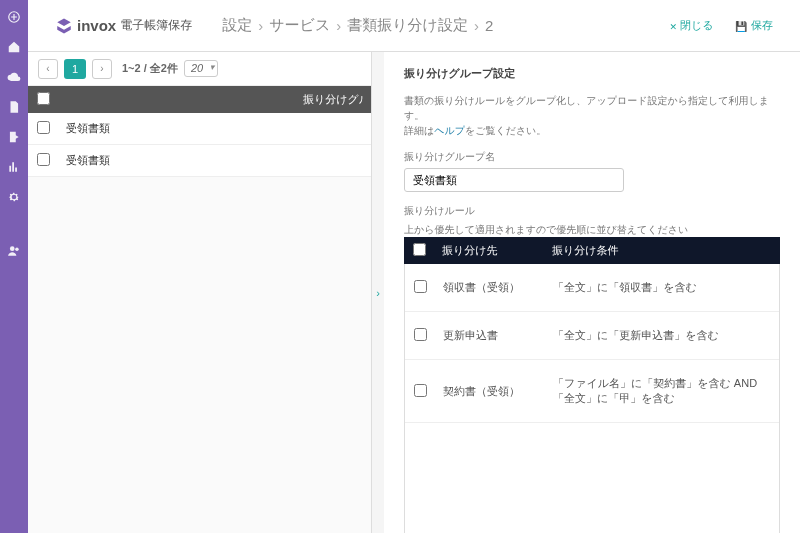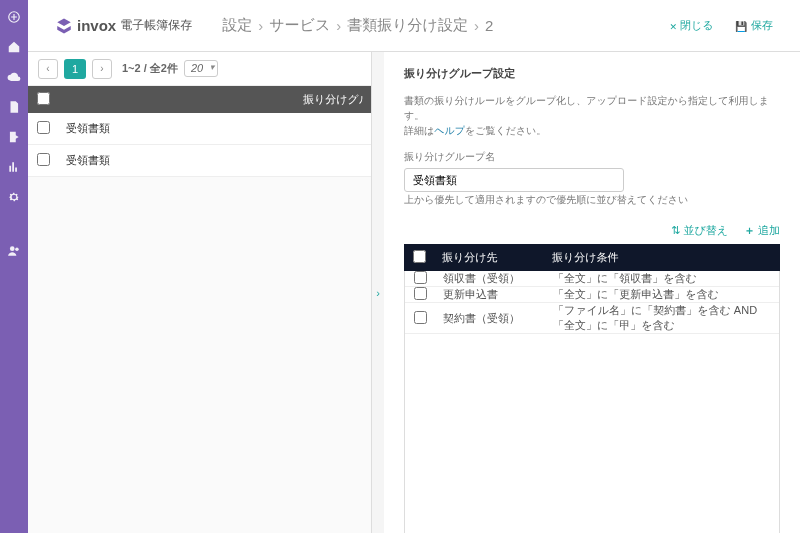--- a/index.html
+++ b/index.html
@@ -49,21 +49,21 @@
 .right-pane .label { font-size: 10px; color: #777; margin-top: 12px; margin-bottom: 4px; }
 .right-pane input.text { width: 220px; padding: 5px 8px; border: 1px solid #ccc; border-radius: 3px; font-size: 11px; }
 
 .rule-actions { display: flex; justify-content: flex-end; gap: 16px; margin: 16px 0 6px; }
 .rule-actions .act { color: #1fa8a0; cursor: pointer; display: inline-flex; align-items: center; gap: 3px; font-size: 11px; }
 
 .rule-table { width: 100%; border-collapse: collapse; font-size: 11px; }
 .rule-table th { background: #0f172a; color: #fff; font-weight: normal; text-align: left; padding: 6px 8px; }
 .rule-table th:first-child, .rule-table td:first-child { width: 30px; text-align: center; }
 .rule-table th:nth-child(2), .rule-table td:nth-child(2) { width: 110px; }
-.rule-table td { padding: 0 8px; border-bottom: 1px solid #eee; color: #555; }
+.rule-table td { padding: 16px 8px; border-bottom: 1px solid #eee; color: #555; }
 .rule-box { border: 1px solid #ddd; border-top: none; min-height: 280px; }
 
 .icon-x::before { content: "✕"; font-size: 9px; }
 .icon-save::before { content: "💾"; font-size: 10px; }
 .icon-sort::before { content: "⇅"; font-size: 11px; }
 .icon-plus::before { content: "＋"; font-size: 11px; font-weight: bold; }
 </style>
 </head>
 <body>
 
@@ -165,32 +165,23 @@
     <div class="right-pane">
       <div class="title">振り分けグループ設定</div>
       <div class="desc">
         <span>書類の振り分けルールをグループ化し、アップロード設定から指定して利用します。</span><br>
         <span>詳細は</span><a href="#">ヘルプ</a><span>をご覧ください。</span>
       </div>
 
       <div class="label">振り分けグループ名</div>
       <input class="text" value="受領書類" style="">
 
+      <div class="label">振り分けルール</div>
       <div class="desc">上から優先して適用されますので優先順に並び替えてください</div>
 
-      <div class="rule-actions">
-        <span class="act">
-            <span class="icon-sort"></span>
-            <span>並び替え</span>
-          </span>
-        <span class="act">
-            <span class="icon-plus"></span>
-            <span>追加</span>
-          </span>
-      </div>
 
       <table class="rule-table">
         <thead>
             <tr>
           <th><input type="checkbox" style=""></th>
           <th>振り分け先</th>
           <th>振り分け条件</th>
         </tr>
           </thead>
       </table>

